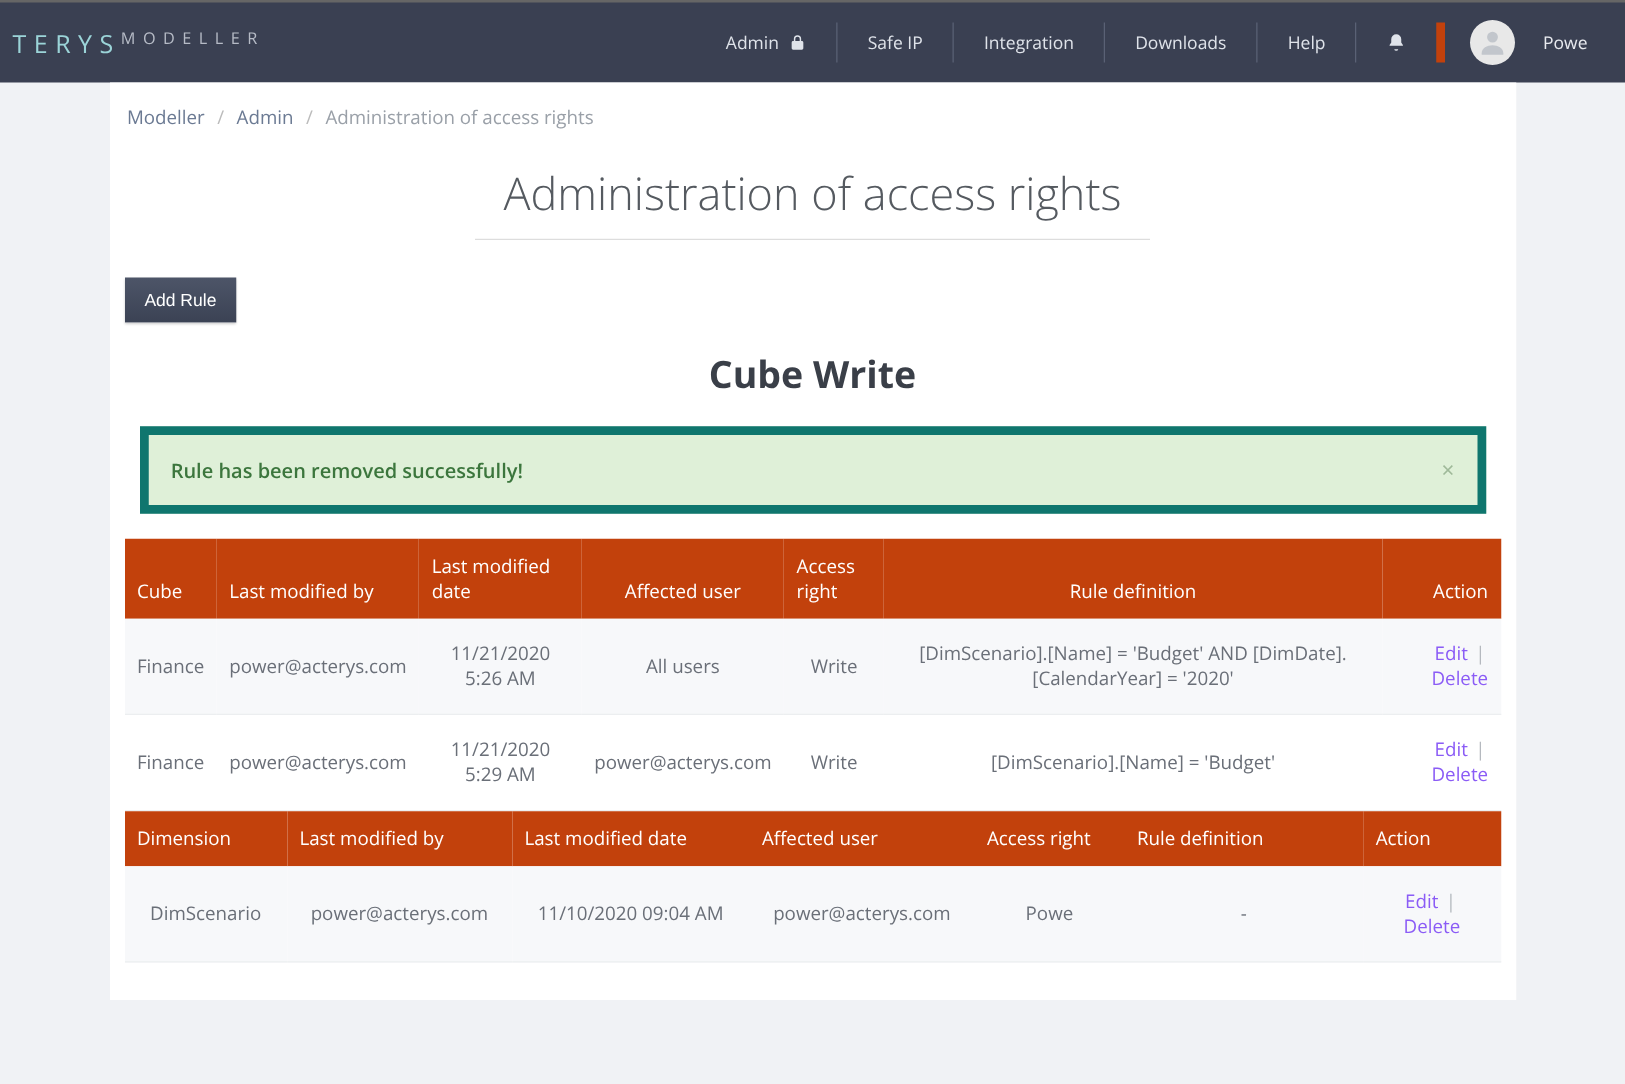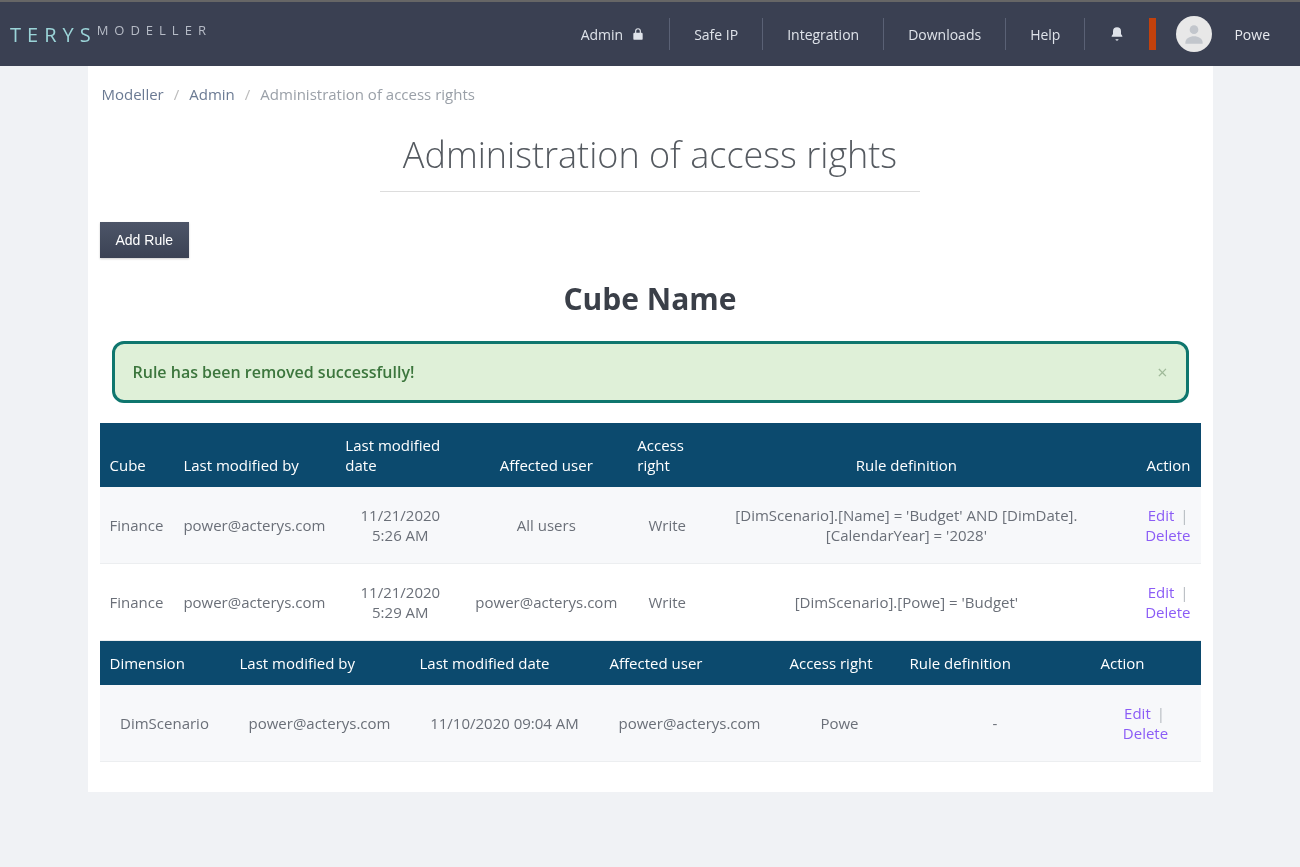--- a/index.html
+++ b/index.html
@@ -114,40 +114,40 @@
   .section-title {
     text-align: center;
     font-size: 30px;
     font-weight: 700;
     color: #3a3f48;
     margin: 20px 0 22px 0;
   }
 
   .alert {
     background: #dff0d8;
-    border: 3px solid #0f766e;
-    border-radius: 12px;
+    border: 7px solid #0f766e;
+    border-radius: 0;
     padding: 16px 18px;
     margin: 0 12px 20px 12px;
     color: #3c763d;
     font-weight: 600;
     display: flex;
     justify-content: space-between;
     align-items: center;
     gap: 29px;
   }
   .alert-close { color: #9fb999; cursor: pointer; font-size: 18px; font-weight: 400; }
 
   table {
     width: 100%;
     border-collapse: collapse;
     font-size: 15px;
   }
   thead th {
-    background: #0c4a6e;
+    background: #c2410c;
     color: #fff;
     font-weight: 500;
     text-align: left;
     padding: 12px 10px;
     vertical-align: bottom;
   }
   tbody td {
     padding: 18px 10px;
     border-bottom: 1px solid #eceef0;
     color: #6a6f78;
@@ -221,21 +221,21 @@
     <span class="sep">/</span>
     <span class="crumb-current">Administration of access rights</span>
   </div>
 
   <h1 class="page-title">Administration of access rights</h1>
   <hr class="title-rule">
 
   <button class="add-btn">Add Rule</button>
 
   
-  <h2 class="section-title">Cube Name</h2>
+  <h2 class="section-title">Cube Write</h2>
 
   <div class="alert">
     <span>Rule has been removed successfully!</span>
     <span class="alert-close">×</span>
   </div>
 
   <table>
     <thead>
       <tr>
         <th style="width:70px">Cube</th>
@@ -247,34 +247,34 @@
         <th style="width:95px" class="txt-right">Action</th>
       </tr>
     </thead>
     <tbody>
       <tr>
         <td>Finance</td>
         <td>power@acterys.com</td>
         <td class="txt-center">11/21/2020 5:26 AM</td>
         <td class="txt-center">All users</td>
         <td class="txt-center">Write</td>
-        <td class="txt-center">[DimScenario].[Name] = 'Budget' AND [DimDate].[CalendarYear] = '2028'</td>
+        <td class="txt-center">[DimScenario].[Name] = 'Budget' AND [DimDate].[CalendarYear] = '2020'</td>
         <td class="txt-right">
           <span class="action-link">Edit</span>
           <span class="pipe">|</span>
           <span class="action-link">Delete</span>
         </td>
       </tr>
       <tr>
         <td>Finance</td>
         <td>power@acterys.com</td>
         <td class="txt-center">11/21/2020 5:29 AM</td>
         <td class="txt-center">power@acterys.com</td>
         <td class="txt-center">Write</td>
-        <td class="txt-center">[DimScenario].[Powe] = 'Budget'</td>
+        <td class="txt-center">[DimScenario].[Name] = 'Budget'</td>
         <td class="txt-right">
           <span class="action-link">Edit</span>
           <span class="pipe">|</span>
           <span class="action-link">Delete</span>
         </td>
       </tr>
     </tbody>
   </table>
 
   

